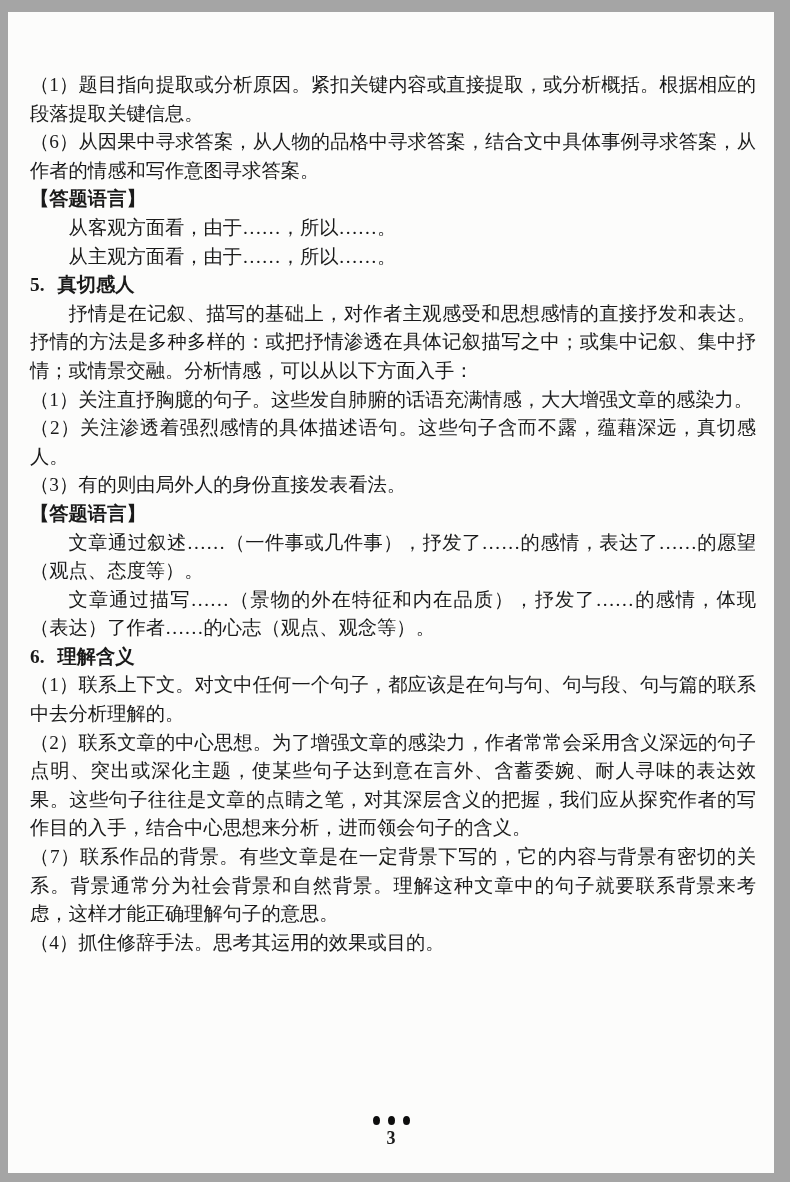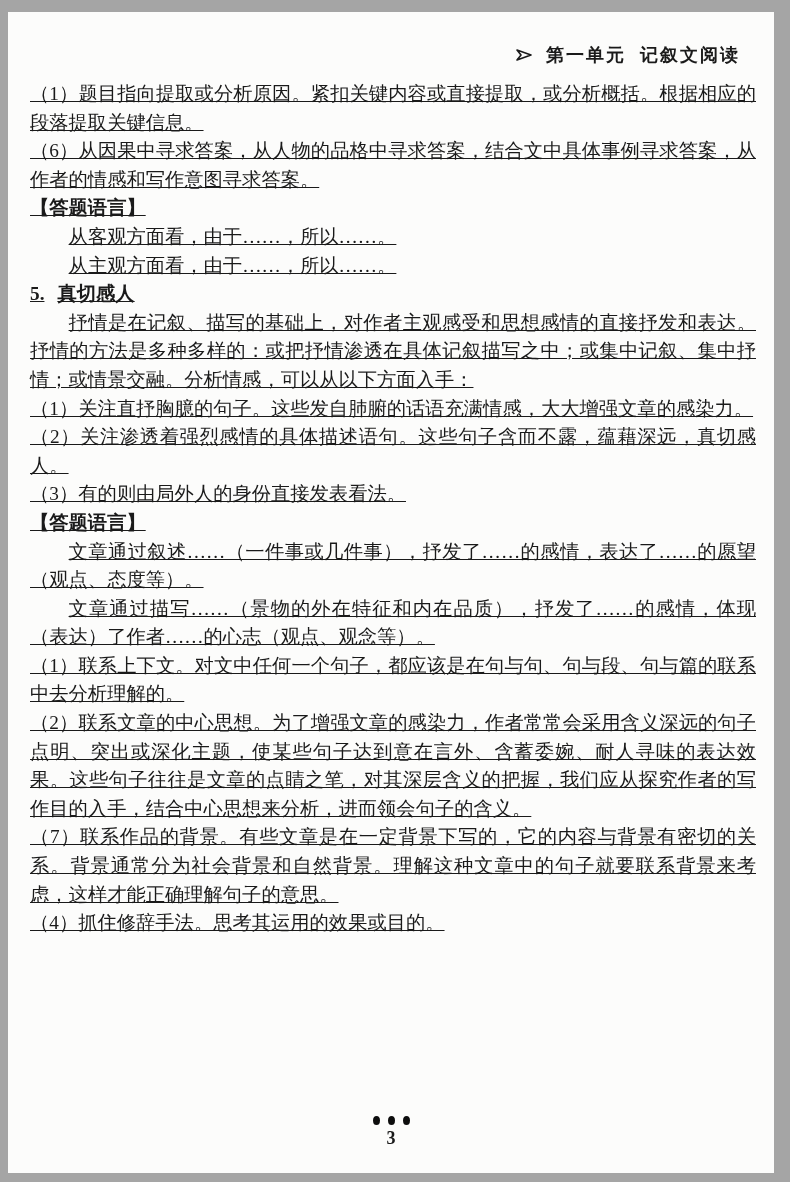--- a/index.html
+++ b/index.html
@@ -34,25 +34,24 @@
     height: 26px;
     font-size: 18px;
     font-weight: bold;
     letter-spacing: 2px;
   }
   .header .arrow {
     display: inline-flex;
     align-items: center;
   }
   .body-text {
-    margin-top: 12px;
+    margin-top: 29px;
     font-size: 19.3px;
     line-height: 28.6px;
     text-align: justify;
-    text-decoration: underline;
   }
   .para { margin: 0; }
   .indent { text-indent: 2em; }
   .bracket { font-weight: bold; }
   .heading { font-weight: bold; }
   .heading .num { margin-right: 13px; font-weight: bold; }
   .footer {
     position: absolute;
     left: 0;
     right: 0;
@@ -76,44 +75,36 @@
     font-weight: bold;
     line-height: 22px;
     margin-top: 2px;
   }
 </style>
 </head>
 <body>
 
 <div class="page">
 
-  <div class="header">
-    <span class="arrow">
-      <svg width="16" height="14" viewBox="0 0 16 14">
-        <polygon points="1,2 15,7 1,12 5,7" fill="none" stroke="#1a1a1a" stroke-width="1.6" stroke-linejoin="round"></polygon>
-      </svg>
-    </span>
-    <span>第一单元</span>
-    <span>记叙文阅读</span>
-  </div>
 
   <div class="body-text">
     <p class="para">（1）题目指向提取或分析原因。紧扣关键内容或直接提取，或分析概括。根据相应的段落提取关键信息。</p>
     <p class="para">（6）从因果中寻求答案，从人物的品格中寻求答案，结合文中具体事例寻求答案，从作者的情感和写作意图寻求答案。</p>
     <p class="para bracket">【答题语言】</p>
     <p class="para indent">从客观方面看，由于……，所以……。</p>
     <p class="para indent">从主观方面看，由于……，所以……。</p>
     <p class="para heading"><span class="num">5.</span><span>真切感人</span></p>
     <p class="para indent">抒情是在记叙、描写的基础上，对作者主观感受和思想感情的直接抒发和表达。抒情的方法是多种多样的：或把抒情渗透在具体记叙描写之中；或集中记叙、集中抒情；或情景交融。分析情感，可以从以下方面入手：</p>
     <p class="para">（1）关注直抒胸臆的句子。这些发自肺腑的话语充满情感，大大增强文章的感染力。</p>
     <p class="para">（2）关注渗透着强烈感情的具体描述语句。这些句子含而不露，蕴藉深远，真切感人。</p>
     <p class="para">（3）有的则由局外人的身份直接发表看法。</p>
     <p class="para bracket">【答题语言】</p>
     <p class="para indent">文章通过叙述……（一件事或几件事），抒发了……的感情，表达了……的愿望（观点、态度等）。</p>
     <p class="para indent">文章通过描写……（景物的外在特征和内在品质），抒发了……的感情，体现（表达）了作者……的心志（观点、观念等）。</p>
+    <p class="para heading"><span class="num">6.</span><span>理解含义</span></p>
     <p class="para">（1）联系上下文。对文中任何一个句子，都应该是在句与句、句与段、句与篇的联系中去分析理解的。</p>
     <p class="para">（2）联系文章的中心思想。为了增强文章的感染力，作者常常会采用含义深远的句子点明、突出或深化主题，使某些句子达到意在言外、含蓄委婉、耐人寻味的表达效果。这些句子往往是文章的点睛之笔，对其深层含义的把握，我们应从探究作者的写作目的入手，结合中心思想来分析，进而领会句子的含义。</p>
     <p class="para">（7）联系作品的背景。有些文章是在一定背景下写的，它的内容与背景有密切的关系。背景通常分为社会背景和自然背景。理解这种文章中的句子就要联系背景来考虑，这样才能正确理解句子的意思。</p>
     <p class="para">（4）抓住修辞手法。思考其运用的效果或目的。</p>
   </div>
 
   <div class="footer">
     <div class="dots">
       <span class="dot"></span>
       <span class="dot"></span>

